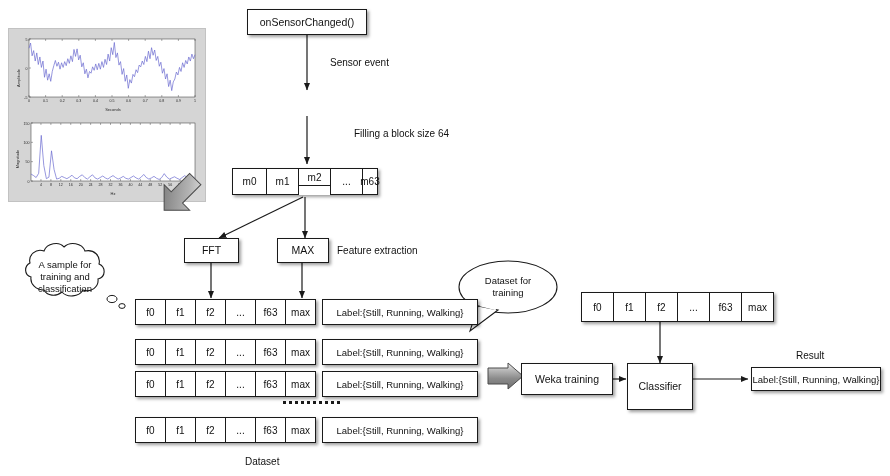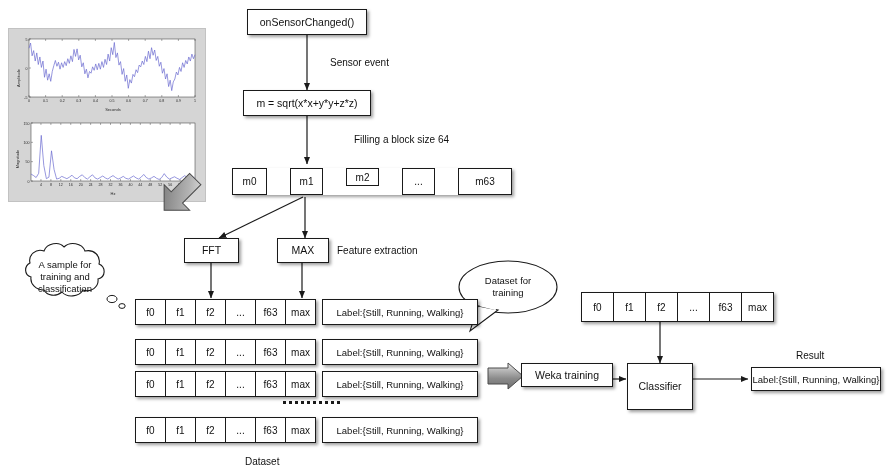--- a/index.html
+++ b/index.html
@@ -243,34 +243,31 @@
   </svg>
 
   <div class="box" style="left:247px;top:9px;width:120px;height:26px;">
     <span>onSensorChanged()</span>
   </div>
 
   <div class="lbl" style="left:330px;top:57px;">
     <span>Sensor event</span>
   </div>
 
-  <div class="box" style="left:243px;top:90px;width:128px;height:26px;">
-    <span>m = sqrt(x*x+y*y+z*z)</span>
-  </div>
-
-  <div class="lbl" style="left:318px;top:134px;padding-left:36px;">
+
+  <div class="lbl" style="left:318px;top:128px;padding-left:36px;">
     <span>Filling a block size 64</span>
   </div>
 
-  <div class="strip" style="left:232px;top:168px;gap:24px;" id="buffer-strip">
+  <div class="strip" style="left:232px;top:168px;" id="buffer-strip">
       <div class="cell" style="width: 35px; height: 27px;">m0</div>
       <div class="cell" style="width: 33px; height: 27px;">m1</div>
       <div class="cell" style="width: 33px; height: 18px;">m2</div>
       <div class="cell" style="width: 33px; height: 27px;">...</div>
-      <div class="cell" style="width: 54px; height: 27px;">m63</div>
+      <div class="cell" style="width: 16px; height: 27px;">m63</div>
     </div>
 
   <div class="box" style="left:184px;top:238px;width:55px;height:25px;">
     <span>FFT</span>
   </div>
 
   <div class="box" style="left:277px;top:238px;width:52px;height:25px;">
     <span>MAX</span>
   </div>
 
@@ -338,21 +335,21 @@
       <i></i>
       <i></i>
       <i></i>
       <i></i>
   </div>
 
   <div class="lbl" style="left:245px;top:456px;">
     <span>Dataset</span>
   </div>
 
-  <div class="box" style="left:521px;top:363px;width:92px;height:24px;">
+  <div class="box" style="left:521px;top:363px;width:92px;height:32px;">
     <span>Weka training</span>
   </div>
 
   <div class="box" style="left:627px;top:363px;width:66px;height:47px;">
     <span>Classifier</span>
   </div>
 
   <div class="labelbox" style="left:751px;top:367px;width:130px;height:24px;">
     <span>Label:{Still, Running, Walking}</span>
   </div>

